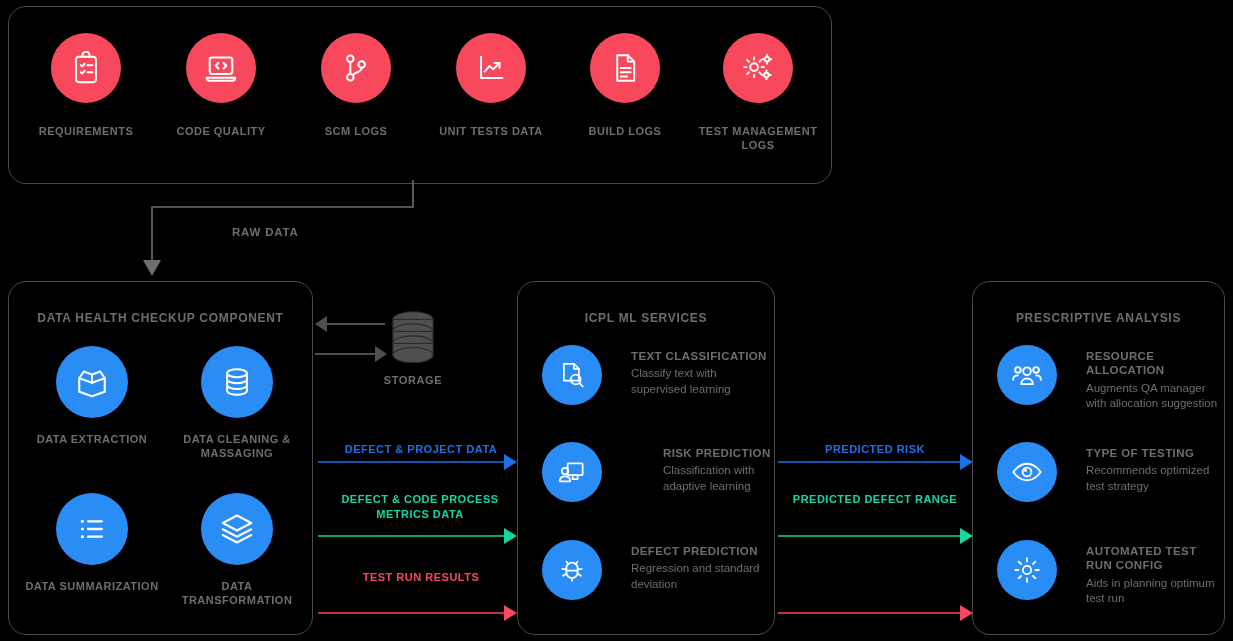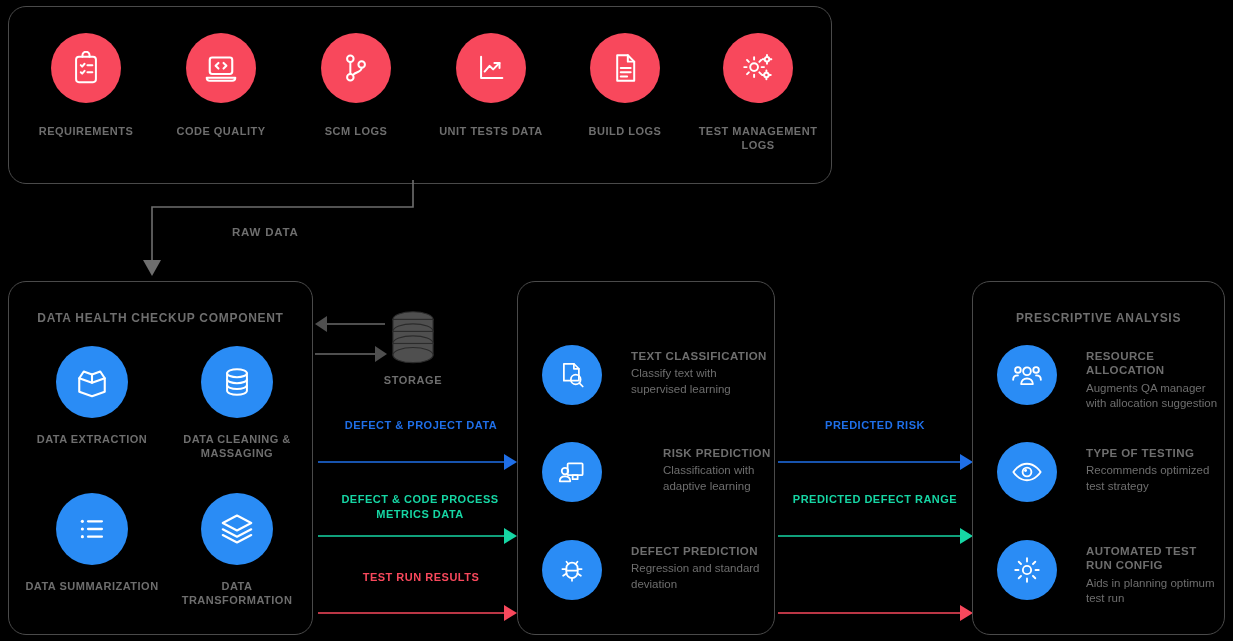--- a/index.html
+++ b/index.html
@@ -92,21 +92,21 @@
     color: #6e6e6e; font-size: 11px; font-weight: bold; letter-spacing: 0.6px;
   }
   #storage-arrows { position: absolute; left: 313px; top: 310px; }
 
   
   .flow { position: absolute; }
   .flow-label {
     position: absolute; text-align: center; font-size: 11px; font-weight: bold;
     letter-spacing: 0.5px; line-height: 1.35; text-transform: uppercase;
   }
-  .c-blue  { color: #1f6fe8; }
+  .c-blue  { color: #1f6fe8; margin-top: 24px; }
   .c-green { color: #16d6a4; }
   .c-red   { color: #f8485c; }
 </style>
 </head>
 <body>
 
 <div id="stage">
 
   <div class="panel" id="source-panel">
 
@@ -279,20 +279,21 @@
     <polygon points="186,0 186,16 199,8" fill="#16d6a4"></polygon>
   </svg>
 
   <div class="flow-label c-red" style="left:326px; top:570px; width:190px;">TEST RUN RESULTS</div>
   <svg class="flow" style="left:318px; top:605px;" width="200" height="16">
     <line x1="0" y1="8" x2="186" y2="8" stroke="#f8485c" stroke-width="1.6"></line>
     <polygon points="186,0 186,16 199,8" fill="#f8485c"></polygon>
   </svg>
 
   <div class="panel" id="icpl-panel">
+    <div class="panel-title">ICPL ML SERVICES</div>
 
     <div class="svc-item" style="left:24px; top:63px;">
       <div class="circle-blue">
         <svg width="30" height="30" viewBox="0 0 24 24" fill="none" stroke="#fff" stroke-width="1.4" stroke-linecap="round" stroke-linejoin="round">
           <path d="M5.5 3h8l4 4v9.5h-12z"></path>
           <polyline points="13.5,3 13.5,7 17.5,7"></polyline>
           <circle cx="15" cy="15.6" r="3.9"></circle>
           <line x1="17.9" y1="18.5" x2="20.6" y2="21.2"></line>
         </svg>
       </div>

